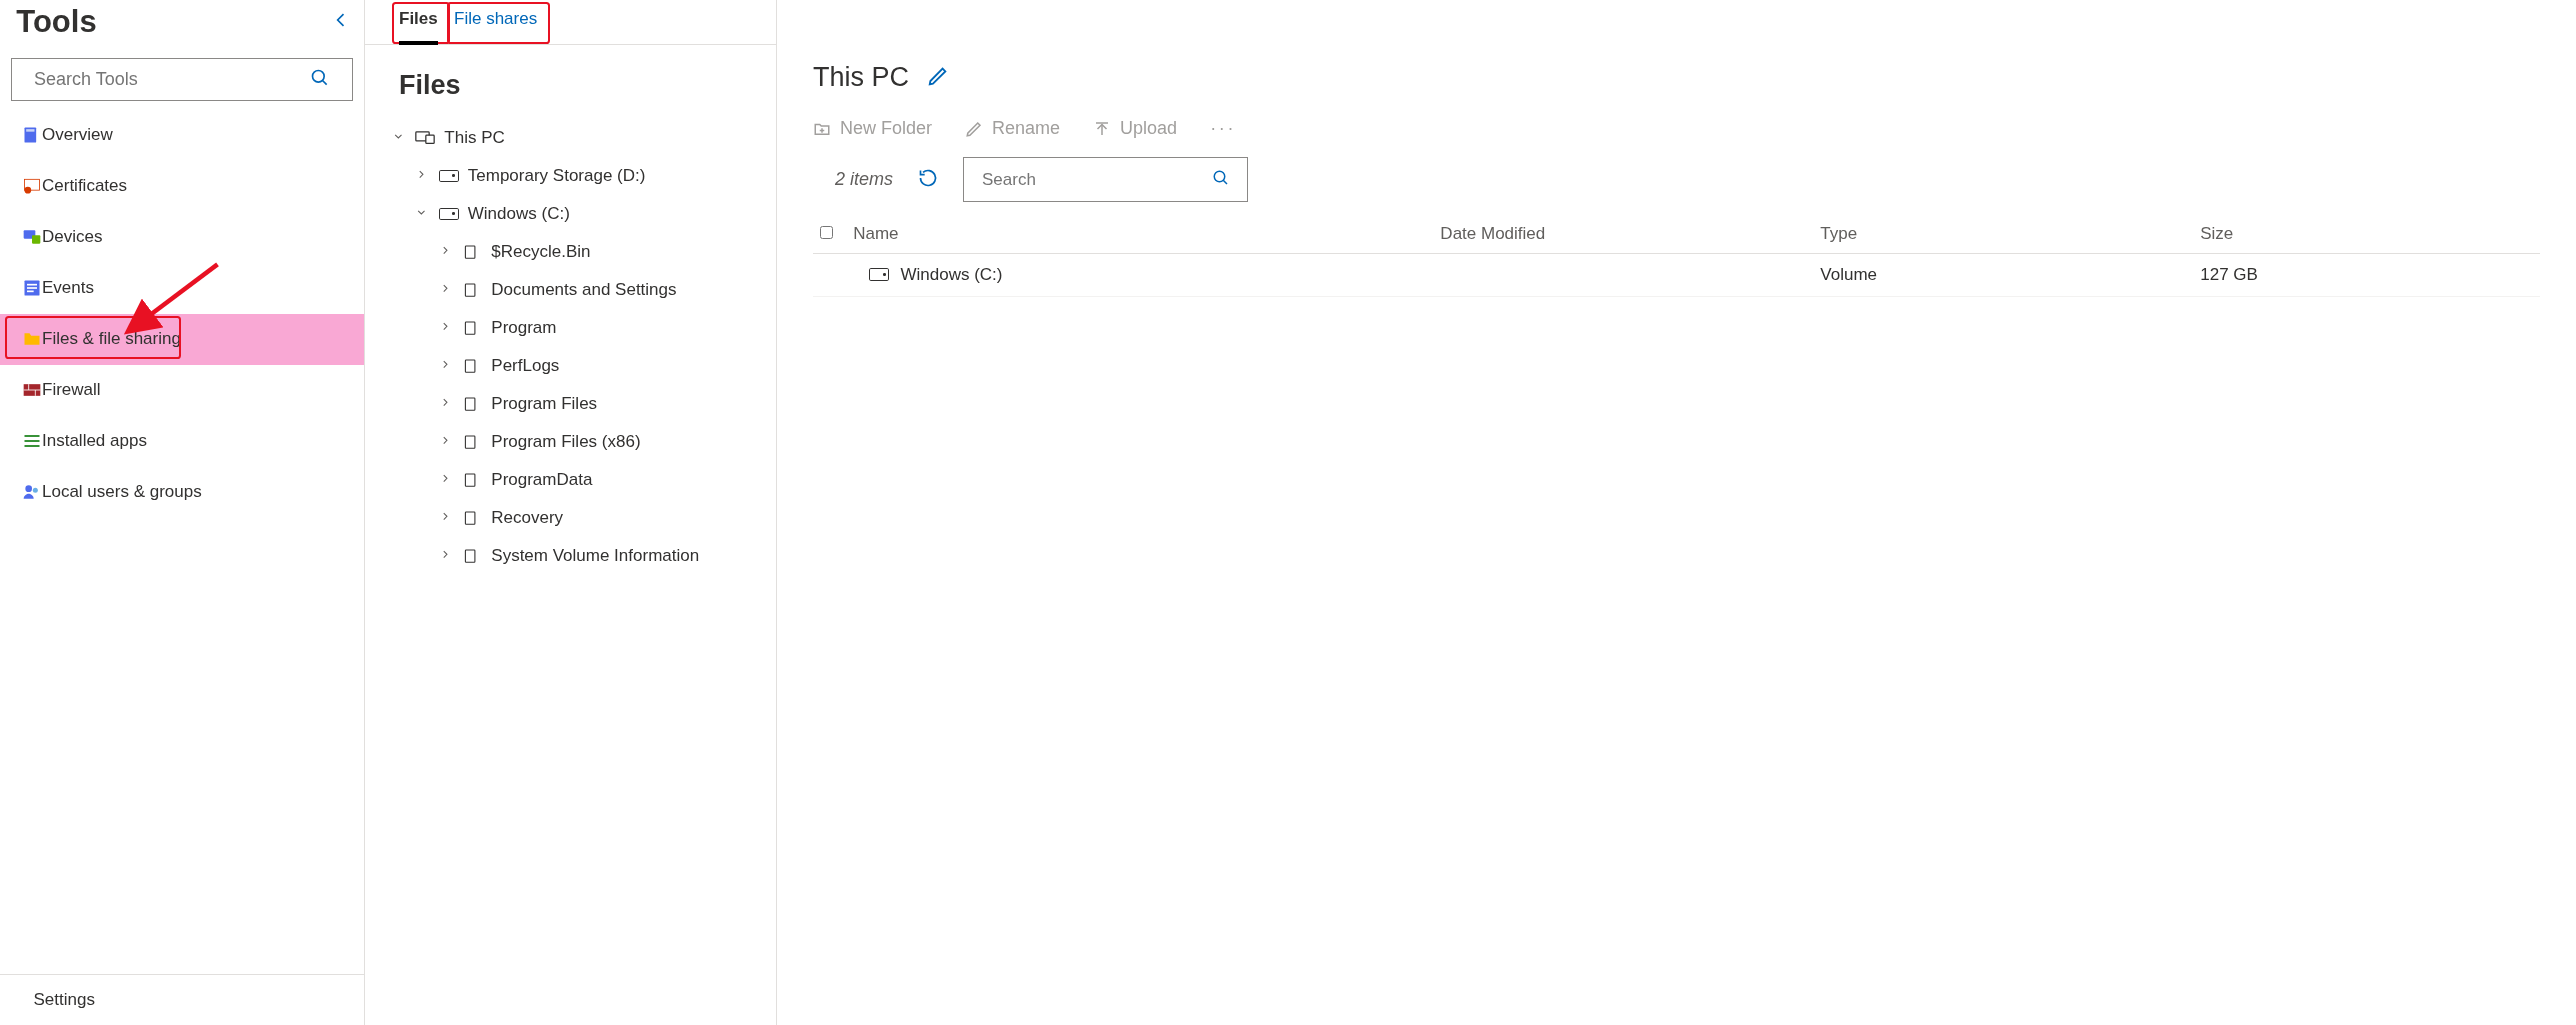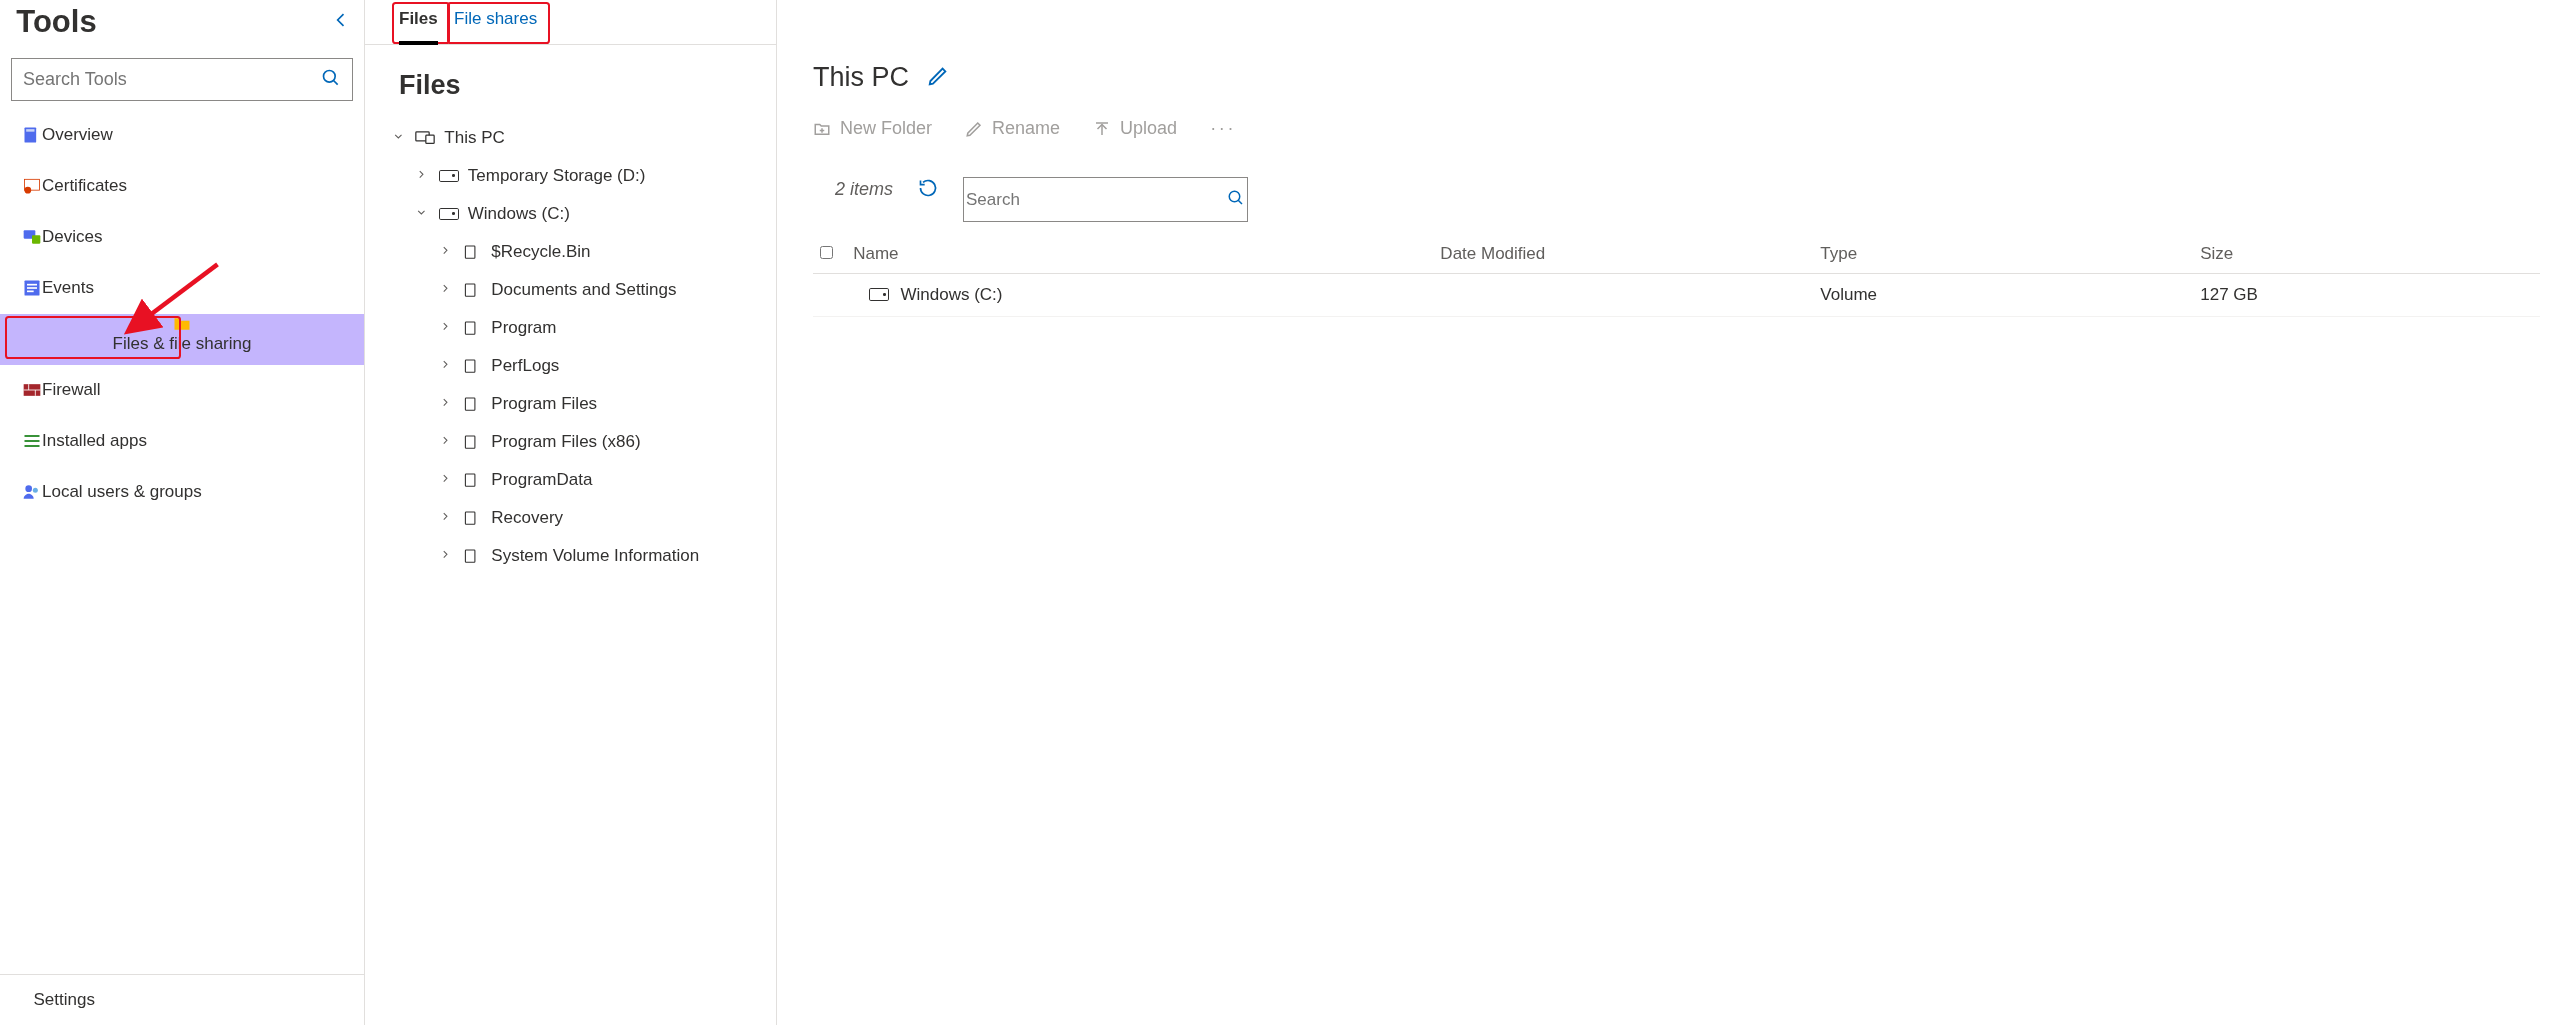--- a/index.html
+++ b/index.html
@@ -34,21 +34,21 @@
     font-weight: 600;
   }
   .collapse-chevron svg { width: 20px; height: 20px; }
 
   .search-box {
     margin: 11px 11px 9px 11px;
     border: 0.9px solid #8a8886;
     height: 43px;
     display: flex;
     align-items: center;
-    padding: 0 11px;
+    padding: 0 22px;
   }
   .search-box input {
     flex: 1;
     border: none;
     outline: none;
     font-size: 18px;
     color: #605e5c;
     background: transparent;
   }
   .search-box .icon svg { width: 20px; height: 20px; }
@@ -63,21 +63,21 @@
   .sidebar-list::-webkit-scrollbar-thumb { background: #c8c6c4; }
   .sidebar-item {
     display: flex;
     align-items: center;
     height: 51px;
     padding: 0 22px;
     cursor: pointer;
     gap: 0;
     position: relative;
   }
-  .sidebar-item.selected { background: #c4b5fd; flex-direction: column; }
+  .sidebar-item.selected { background: #f9a8d4; }
   .sidebar-item .label { font-size: 17px; }
   .sidebar-item .tool-icon {
     width: 20px; height: 20px;
     display: inline-flex; align-items: center; justify-content: center;
   }
   .hl-red {
     position: absolute;
     border: 2.7px solid #e81123;
     border-radius: 3.6px;
     pointer-events: none;
@@ -195,23 +195,22 @@
     align-items: center;
     gap: 25px;
     padding: 5.4px 0 12.7px 22px;
   }
   .items-count { font-style: italic; font-size: 18px; color: #605e5c; }
   .refresh-btn svg { width: 20px; height: 20px; }
   .table-search {
     border: 0.9px solid #8a8886;
     height: 45px;
     width: 285px;
-    display: flex; align-items: center; padding: 0 2px;
+    display: flex; align-items: center; padding: 0 18px;
     gap: 9px;
-    margin-top: 20px;
   }
   .table-search input { flex:1; border:none; outline:none; font-size:17px; color:#605e5c; }
 
   table.file-table {
     width: 100%;
     border-collapse: collapse;
     font-size: 17px;
   }
   table.file-table th {
     text-align: left;

